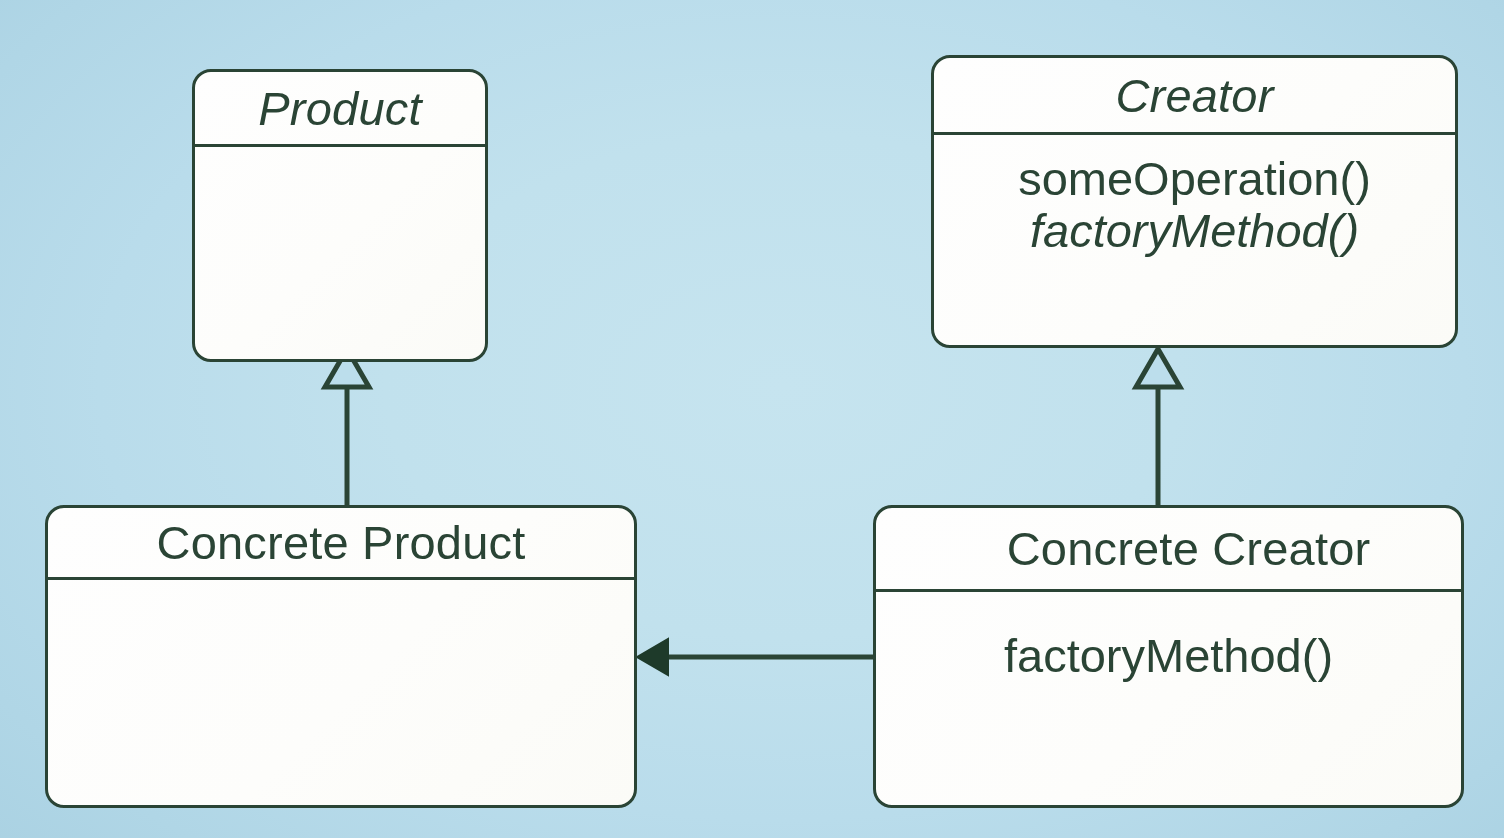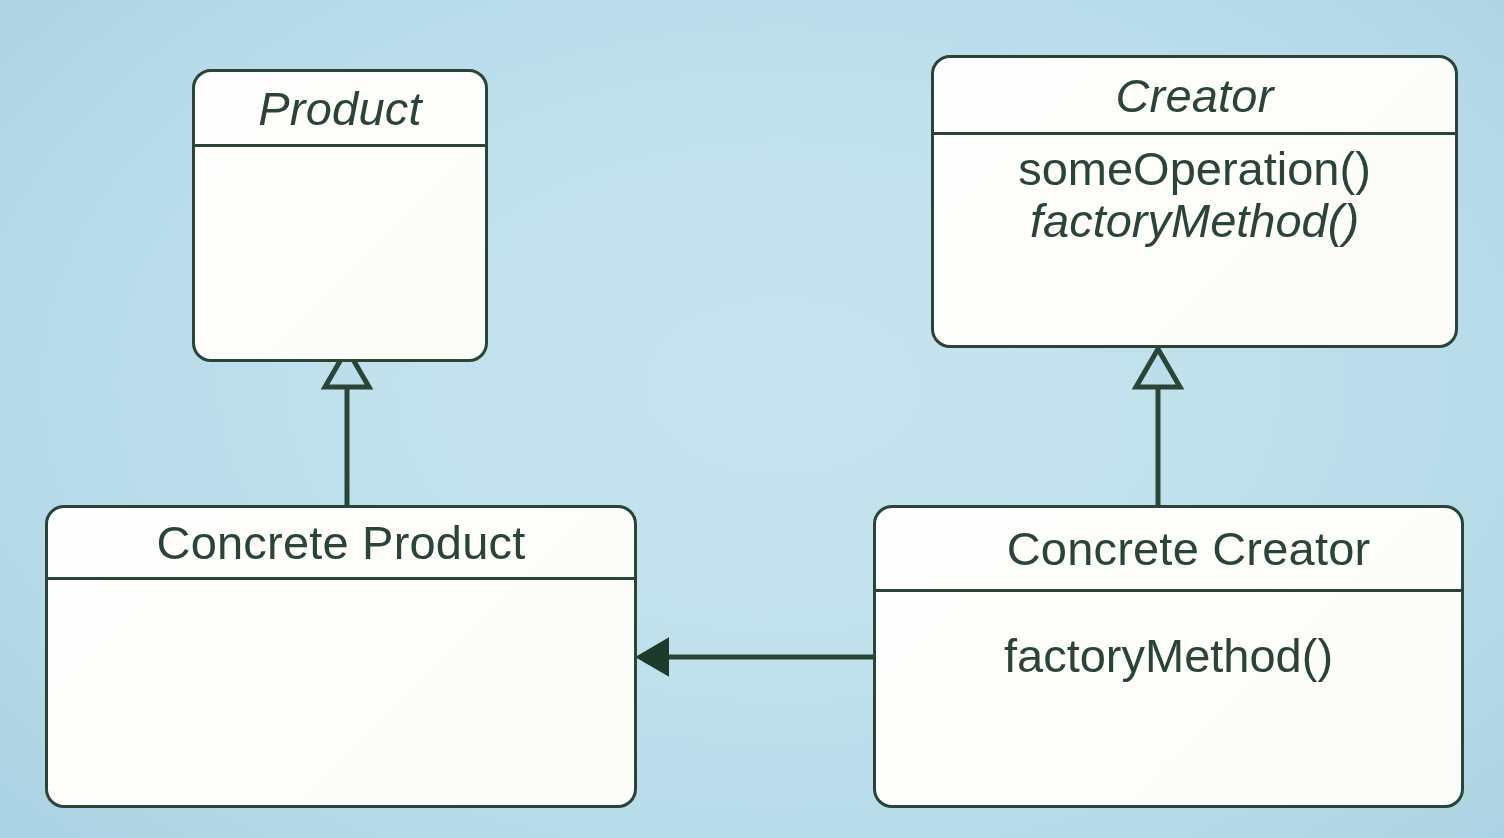--- a/index.html
+++ b/index.html
@@ -68,21 +68,21 @@
   
   #box-product {
     left: 192px; top: 69px; width: 296px; height: 293px;
   }
   #box-product .uml-title-row { height: 75px; font-size: 47px; }
 
   #box-creator {
     left: 893px; top: 55px; width: 527px; height: 293px; margin-left: 38px;
   }
   #box-creator .uml-title-row { height: 77px; font-size: 47px; }
-  #box-creator .uml-body { padding-top: 8px; }
+  #box-creator .uml-body { padding-top: 18px; }
   #box-creator .uml-member { font-size: 47px; padding: 2px 0; }
 
   #box-concrete-product {
     left: 45px; top: 505px; width: 592px; height: 303px;
   }
   #box-concrete-product .uml-title-row { height: 72px; font-size: 47px; }
 
   #box-concrete-creator {
     left: 873px; top: 505px; width: 591px; height: 303px;
   }

